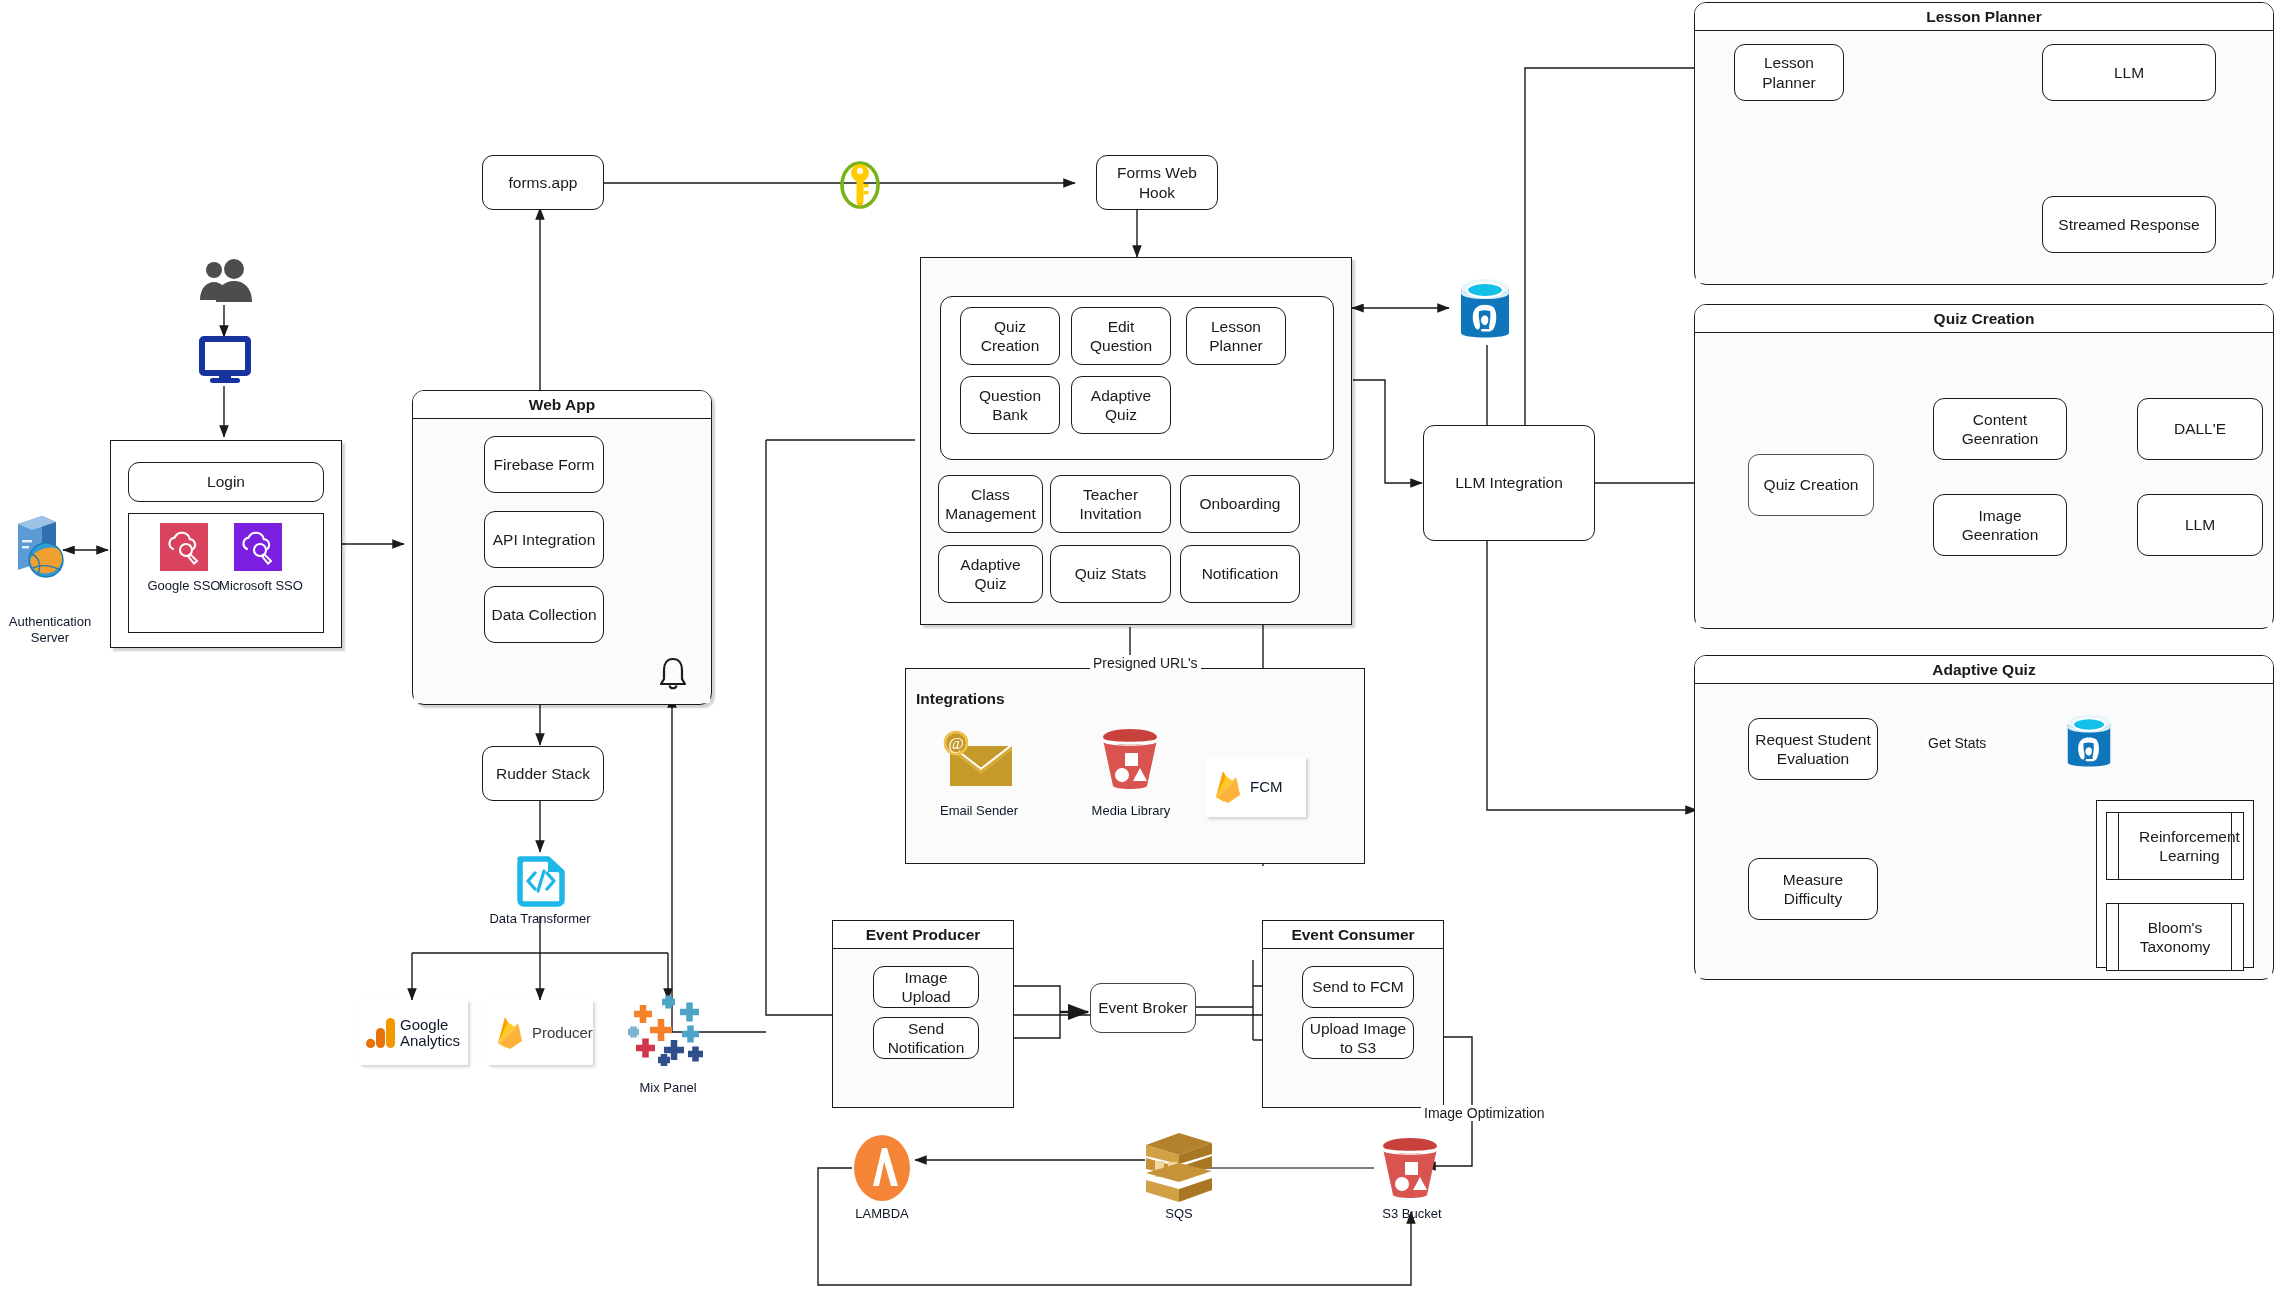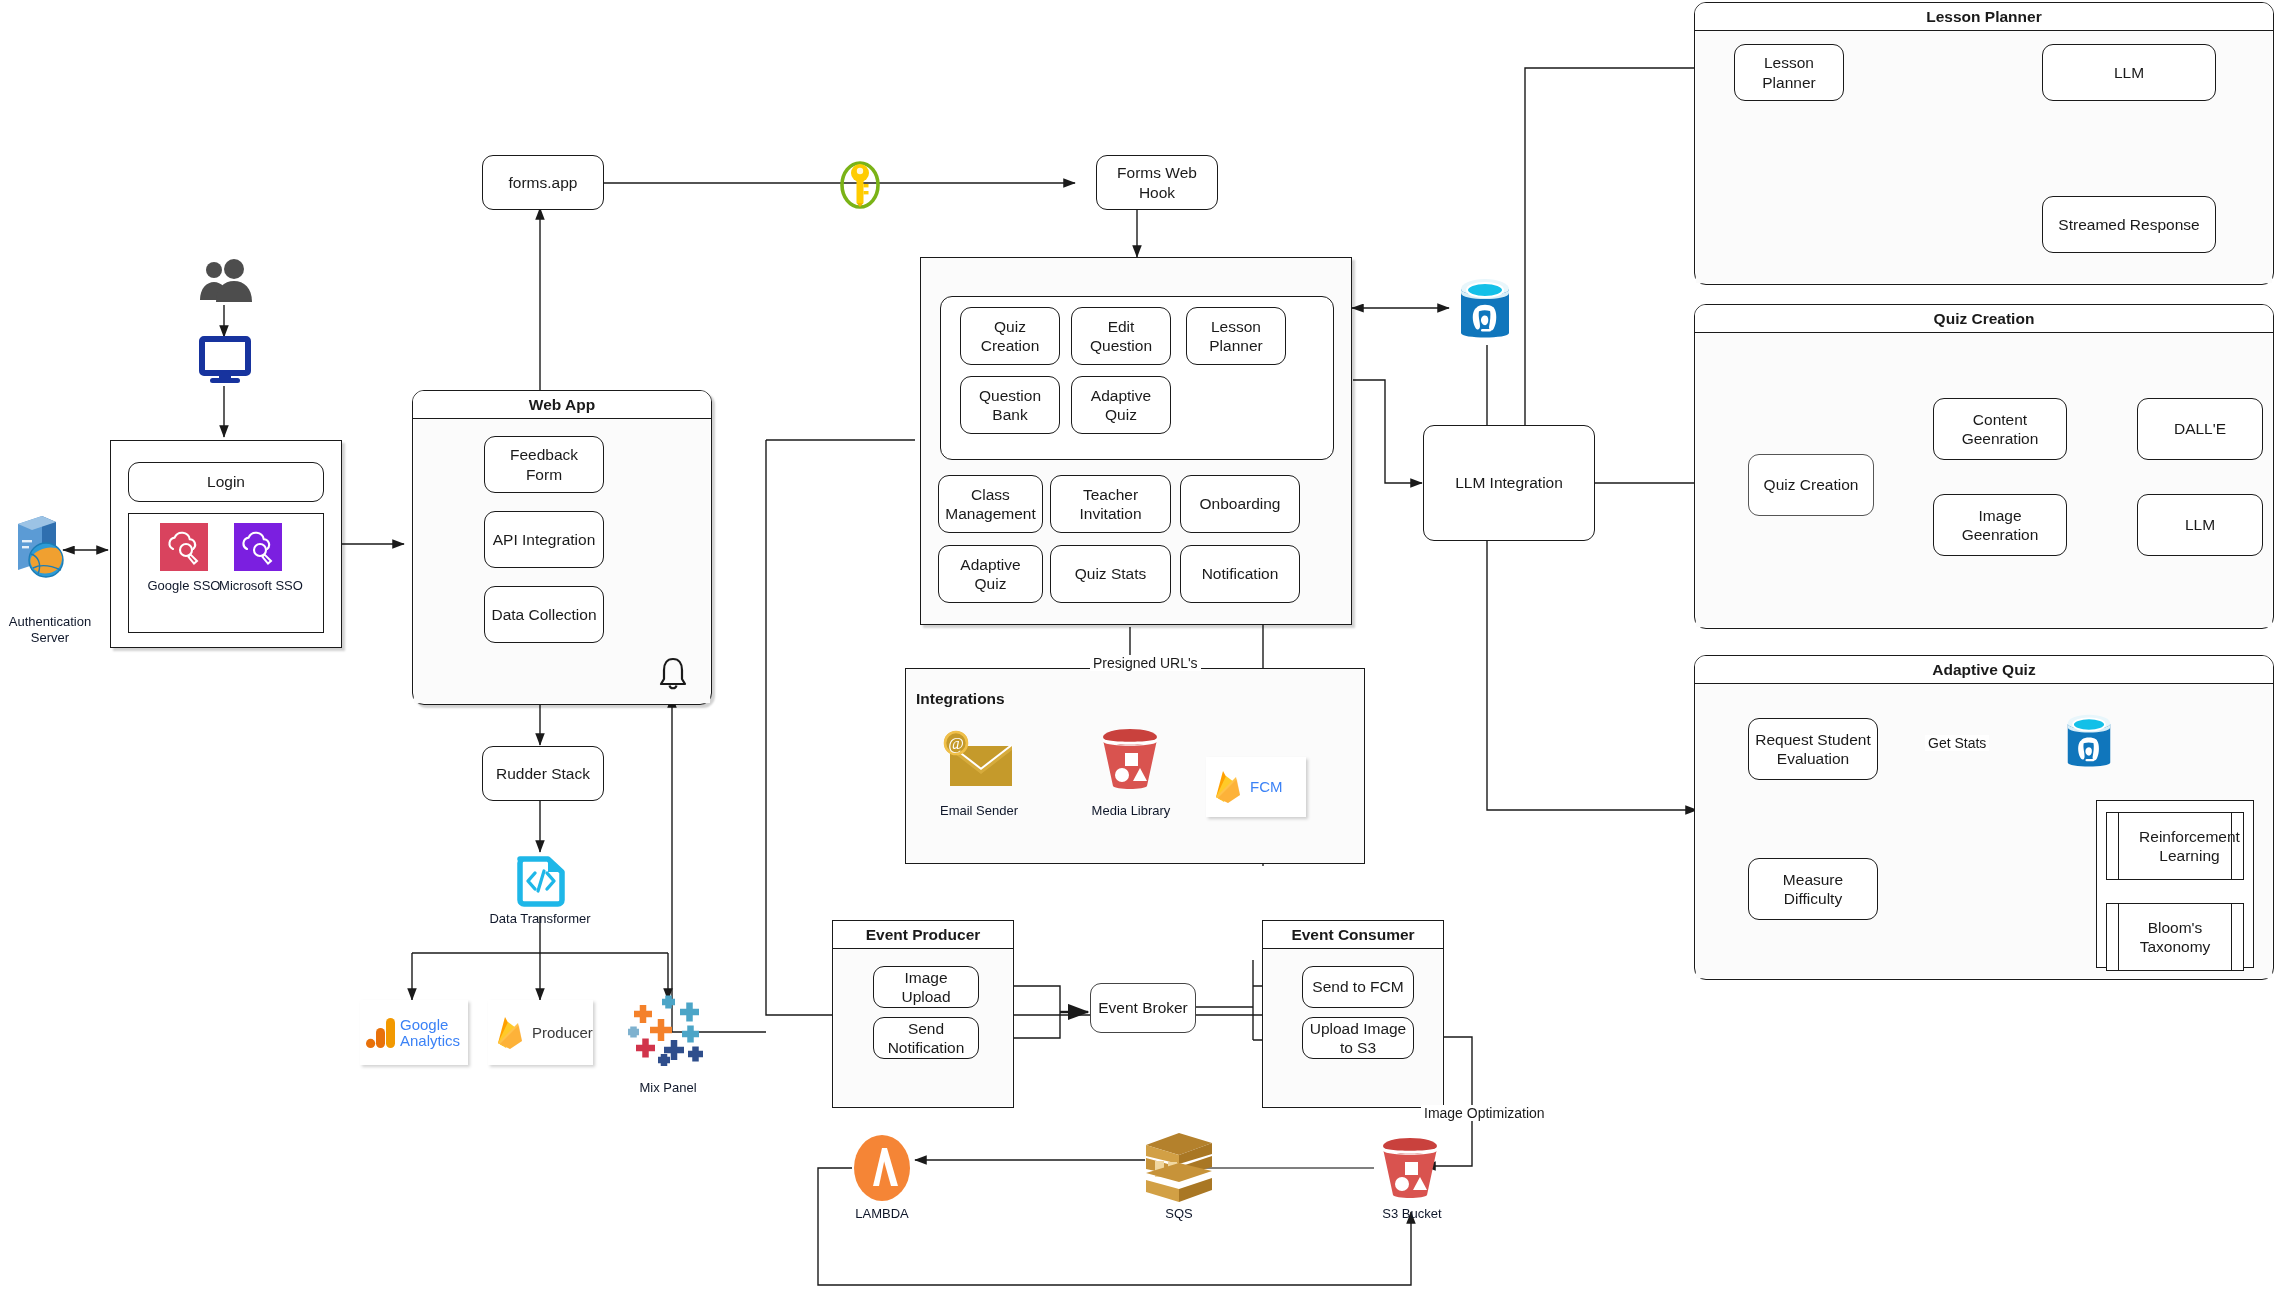--- a/index.html
+++ b/index.html
@@ -104,21 +104,21 @@
   }
   .logo-tile {
     position: absolute;
     background: #fff;
     box-shadow: 2px 2px 3px rgba(0,0,0,0.18);
     display: flex; align-items: center; justify-content: flex-start;
     box-sizing: border-box;
     gap: 4px;
     padding-left: 6px;
   }
-  .logo-tile span { font-size: 15px; color:#3b82f6; line-height:1.05; }
+  .logo-tile span { font-size: 15px; color:#0f172a; line-height:1.05; }
   .logo-tile span.dark { color:#3b3b3b; }
 </style>
 </head>
 <body>
 
 <div id="canvas">
 
   <svg id="wires" viewBox="0 0 2278 1293">
     <defs>
       <marker id="ah" markerWidth="10" markerHeight="10" refX="8.4" refY="3.4" orient="auto" markerUnits="strokeWidth">
@@ -269,21 +269,21 @@
       <path d="M26.4,27.4 L33,34 L30,36.6 L24.4,29.8 Z" fill="none" stroke="#fff" stroke-width="2"></path>
     </svg>
   </div>
   <div class="caption" style="left:142px; top:578px; width:84px;">Google SSO</div>
   <div class="caption" style="left:214px; top:578px; width:94px;">Microsoft SSO</div>
 
   <div class="group shadow" style="left:412px; top:390px; width:300px; height:315px;">
     <div class="group-title">Web App</div>
     <div class="group-body"></div>
   </div>
-  <div class="node" style="left:484px; top:436px; width:120px; height:57px;">Feedback Form</div>
+  <div class="node" style="left:484px; top:436px; width:120px; height:57px;">Firebase Form</div>
   <div class="node" style="left:484px; top:511px; width:120px; height:57px;">API Integration</div>
   <div class="node" style="left:484px; top:586px; width:120px; height:57px;">Data Collection</div>
   <div class="icon" style="left:655px; top:655px;">
     <svg width="36" height="38" viewBox="0 0 36 38">
       <path d="M18,4 C12,4 9,8.5 9,15 L9,24 L6,29 L30,29 L27,24 L27,15 C27,8.5 24,4 18,4 Z" fill="none" stroke="#1a1a1a" stroke-width="2.2" stroke-linejoin="round"></path>
       <path d="M14.5,30.5 a3.6,3.6 0 0 0 7,0" fill="none" stroke="#1a1a1a" stroke-width="2.2"></path>
     </svg>
   </div>
 
   <div class="node" style="left:482px; top:155px; width:122px; height:55px;">forms.app</div>

